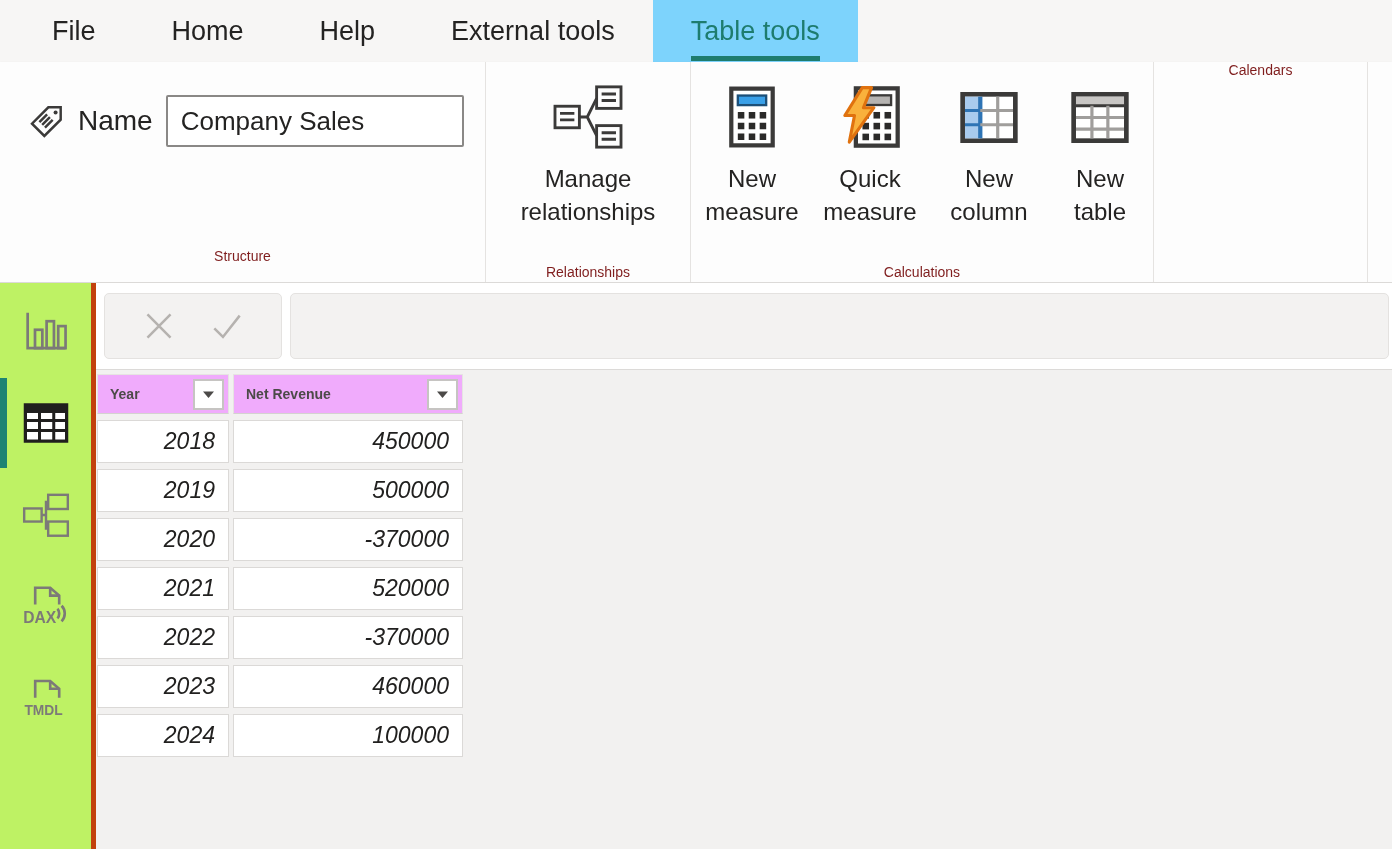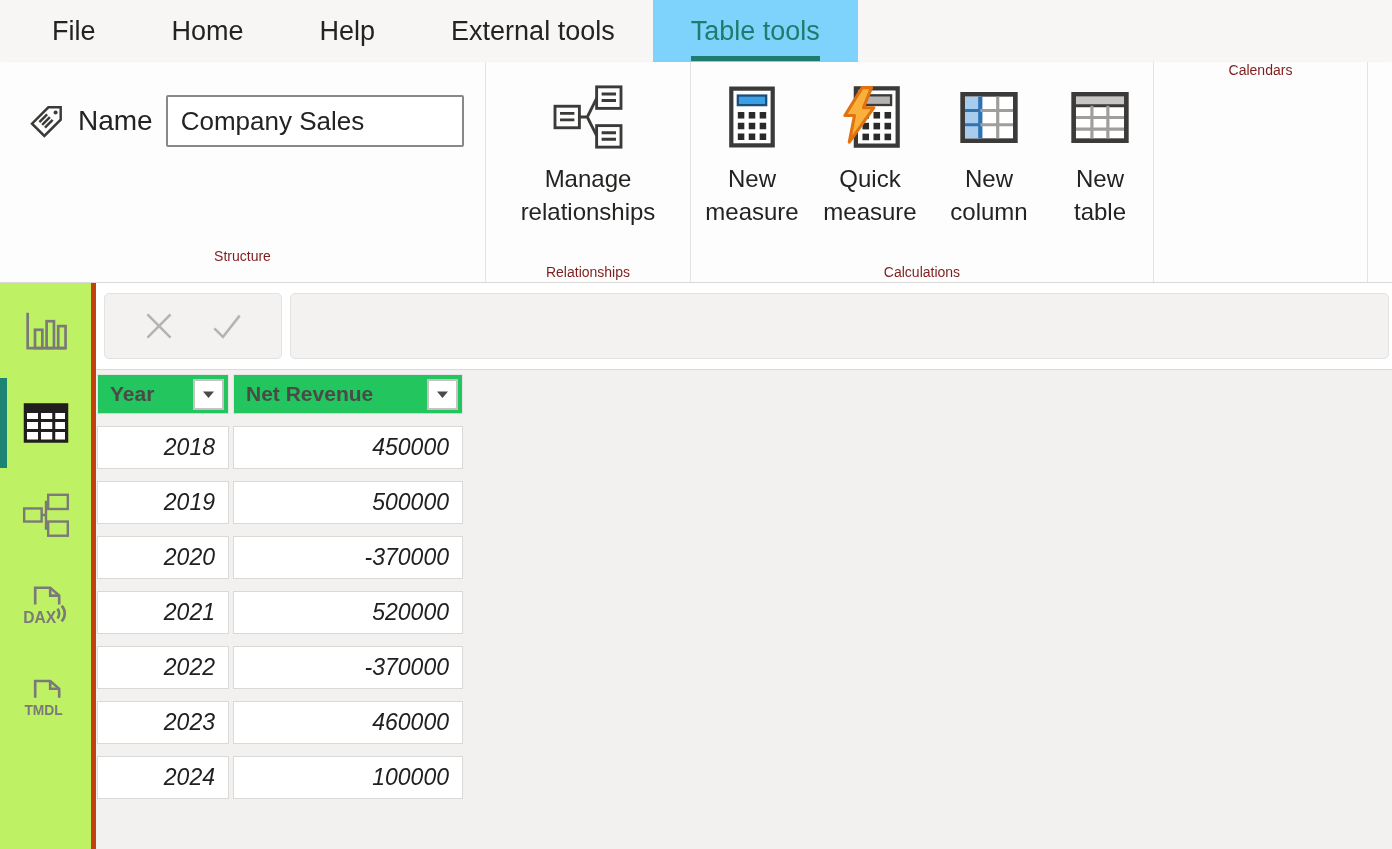--- a/index.html
+++ b/index.html
@@ -47,25 +47,25 @@
   .formula-row { position:absolute; top:283px; left:96px; right:0; height:86px; background:#ffffff; display:flex; align-items:center; gap:8px; padding-left:8px; padding-right:3px; }
   .fx-box { background:#f3f2f1; border:1px solid #e4e2e0; border-radius:5px; height:66px; }
   .fx-btns { width:178px; display:flex; align-items:center; justify-content:center; gap:34px; }
   .fx-btn { display:flex; align-items:center; justify-content:center; width:34px; height:34px; }
   .fx-input { flex:1; }
 
   
   .canvas { position:absolute; top:369px; left:96px; right:0; bottom:0; background:#f2f1f0; border-top:1px solid #dcdad8; }
   .data-table { position:absolute; left:1px; top:4px; }
   .thead { display:flex; gap:4px; }
-  .th { height:40px; background:#22c55e; border:1px solid #e6e4e2; border-bottom-color:#d4d2d0; display:flex; align-items:center; font-size:21px; font-weight:bold; color:#4c4a48; padding-left:12px; }
+  .th { height:40px; background:#f0abfc; border:1px solid #e6e4e2; border-bottom-color:#d4d2d0; display:flex; align-items:center; font-size:14px; font-weight:bold; color:#4c4a48; padding-left:12px; }
   .th .dd { margin-left:auto; margin-right:4px; width:31px; height:31px; background:#ffffff; border:2px solid #c6c4c2; display:flex; align-items:center; justify-content:center; cursor:default; }
   .col-year { width:132px; }
   .col-rev { width:230px; }
-  .trow { display:flex; gap:4px; margin-top:12px; }
+  .trow { display:flex; gap:4px; margin-top:6px; }
   .td { height:43px; background:#ffffff; border:1px solid #dbd9d7; display:flex; align-items:center; justify-content:flex-end; padding-right:13px; font-size:23px; font-style:italic; color:#21201f; cursor:default; }
 
   svg { display:block; }
 </style>
 </head>
 <body>
 
 <div class="menubar">
   <div class="menutab">File</div>
   <div class="menutab">Home</div>

